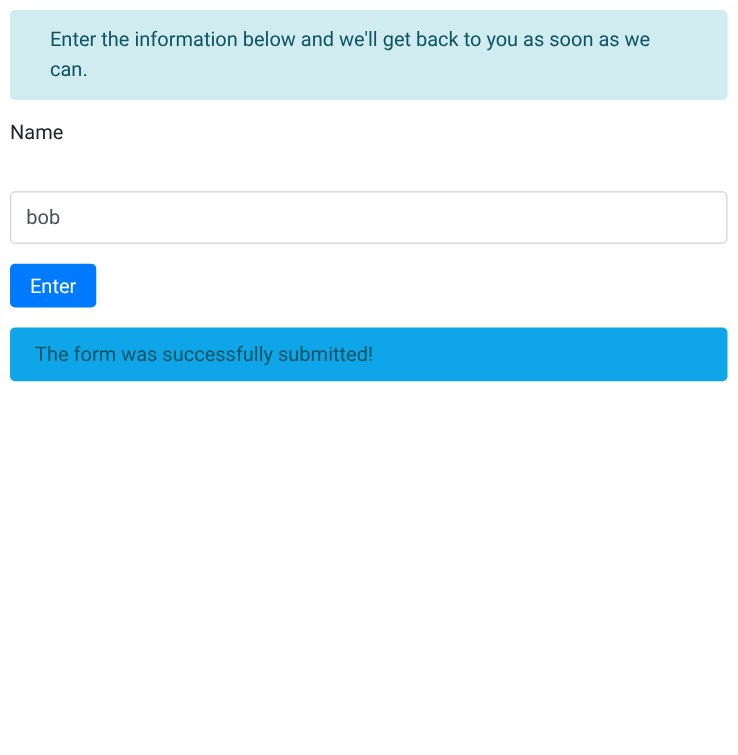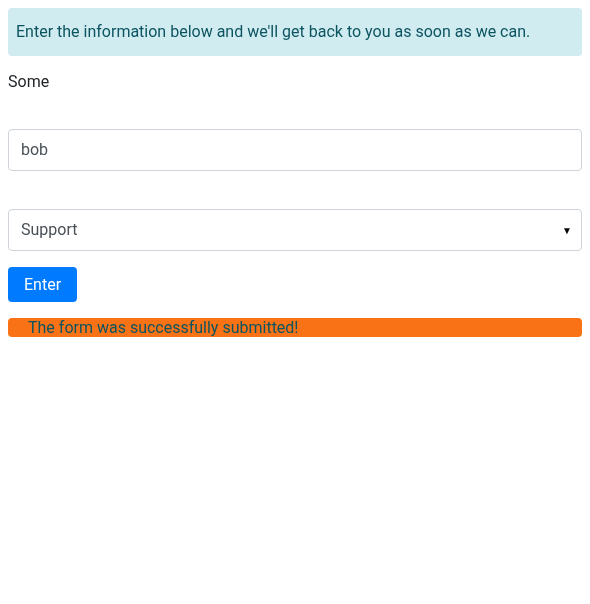--- a/index.html
+++ b/index.html
@@ -10,29 +10,29 @@
     body {
       font-family: -apple-system, BlinkMacSystemFont, "Segoe UI", Roboto, "Helvetica Neue", Arial, sans-serif;
       font-size: 16px;
       color: #212529;
       padding: 8px;
       width: 590px;
     }
     .alert {
       background-color: #d1ecf1;
       color: #0c5460;
-      padding: 12px 8px;
+      padding: 12px 32px;
       border-radius: 4px;
       margin-bottom: 16px;
       line-height: 1.5;
     }
     .alert-success {
-      background-color: #f97316;
+      background-color: #0ea5e9;
       color: #0c5460;
-      padding: 0 20px;
+      padding: 12px 20px;
       border-radius: 4px;
       margin-top: 16px;
     }
     .form-group {
       margin-bottom: 16px;
     }
     label {
       display: block;
       margin-bottom: 8px;
       color: #212529;
@@ -89,34 +89,28 @@
     }
   </style>
 </head>
 <body>
 
 
 
 <div class="alert">Enter the information below and we'll get back to you as soon as we can.</div>
 
 <div class="form-group">
-  <label>Some</label>
+  <label>Name</label>
   <input type="text" class="form-control" value="bob" style="">
 </div>
 
 <div class="form-group">
 </div>
 
 <div class="form-group">
-  <div class="select-wrapper">
-    <select class="form-control">
-      <option>Support</option>
-    </select>
-    <span class="select-arrow">▼</span>
-  </div>
 </div>
 
 <div class="form-group">
 </div>
 
 <button class="btn-primary">Enter</button>
 
 <div class="alert-success">The form was successfully submitted!</div>
 
 

